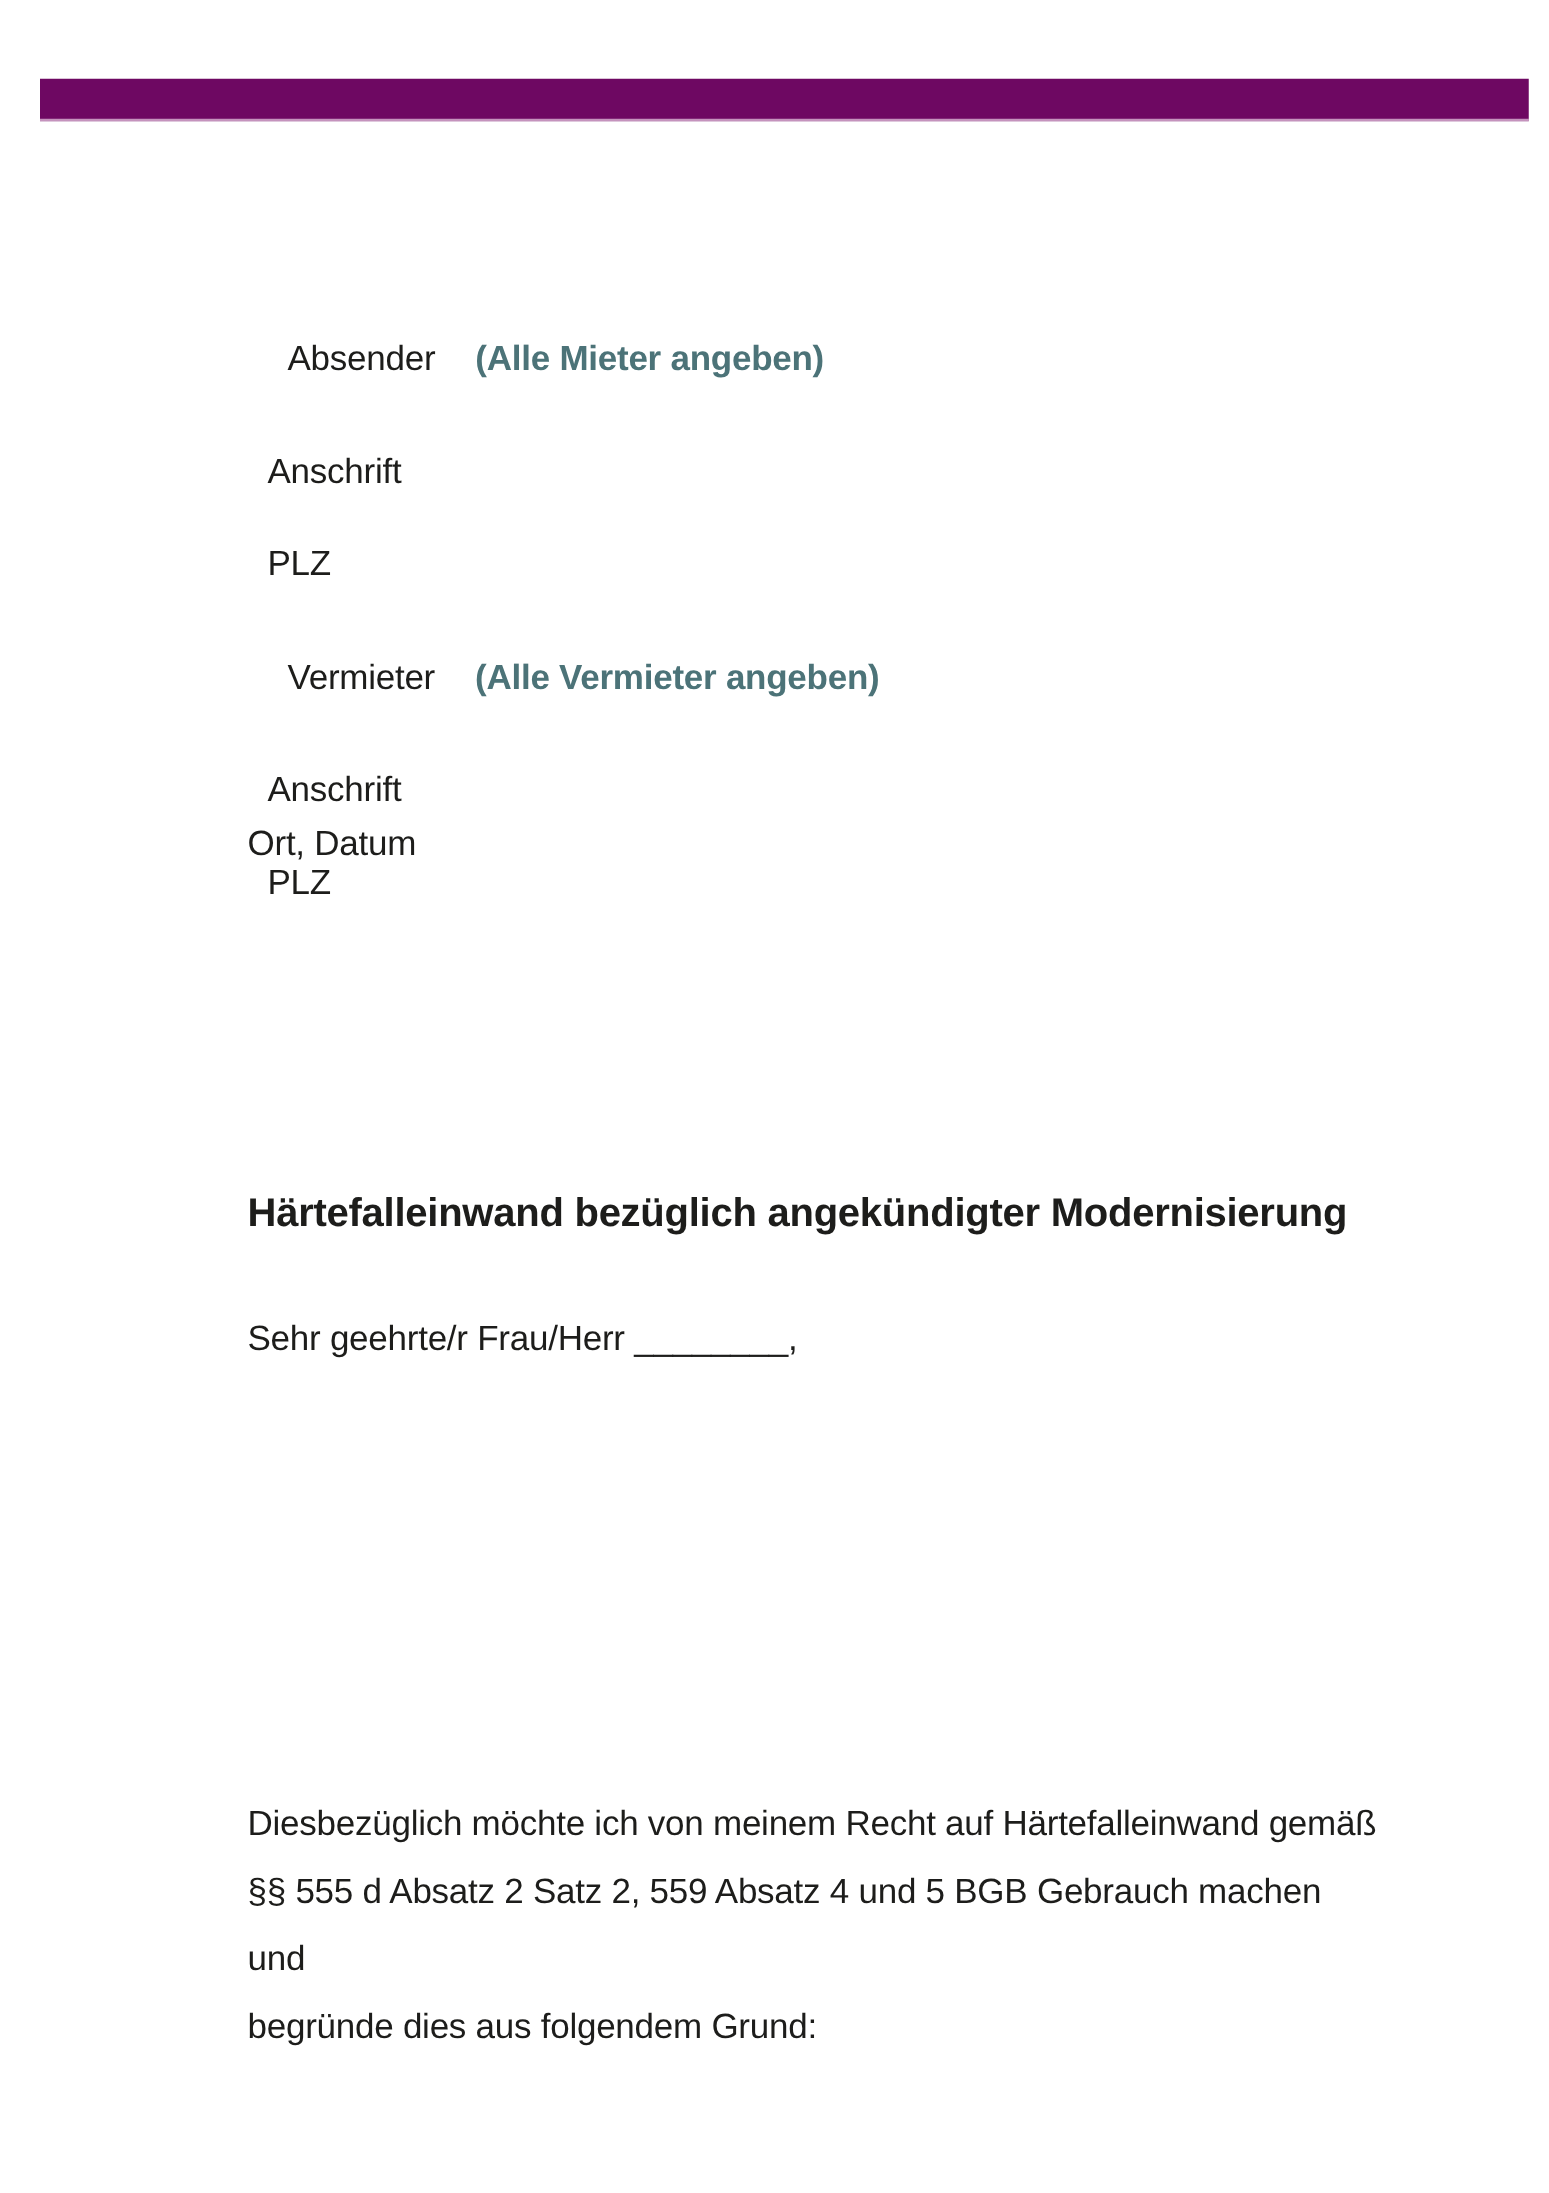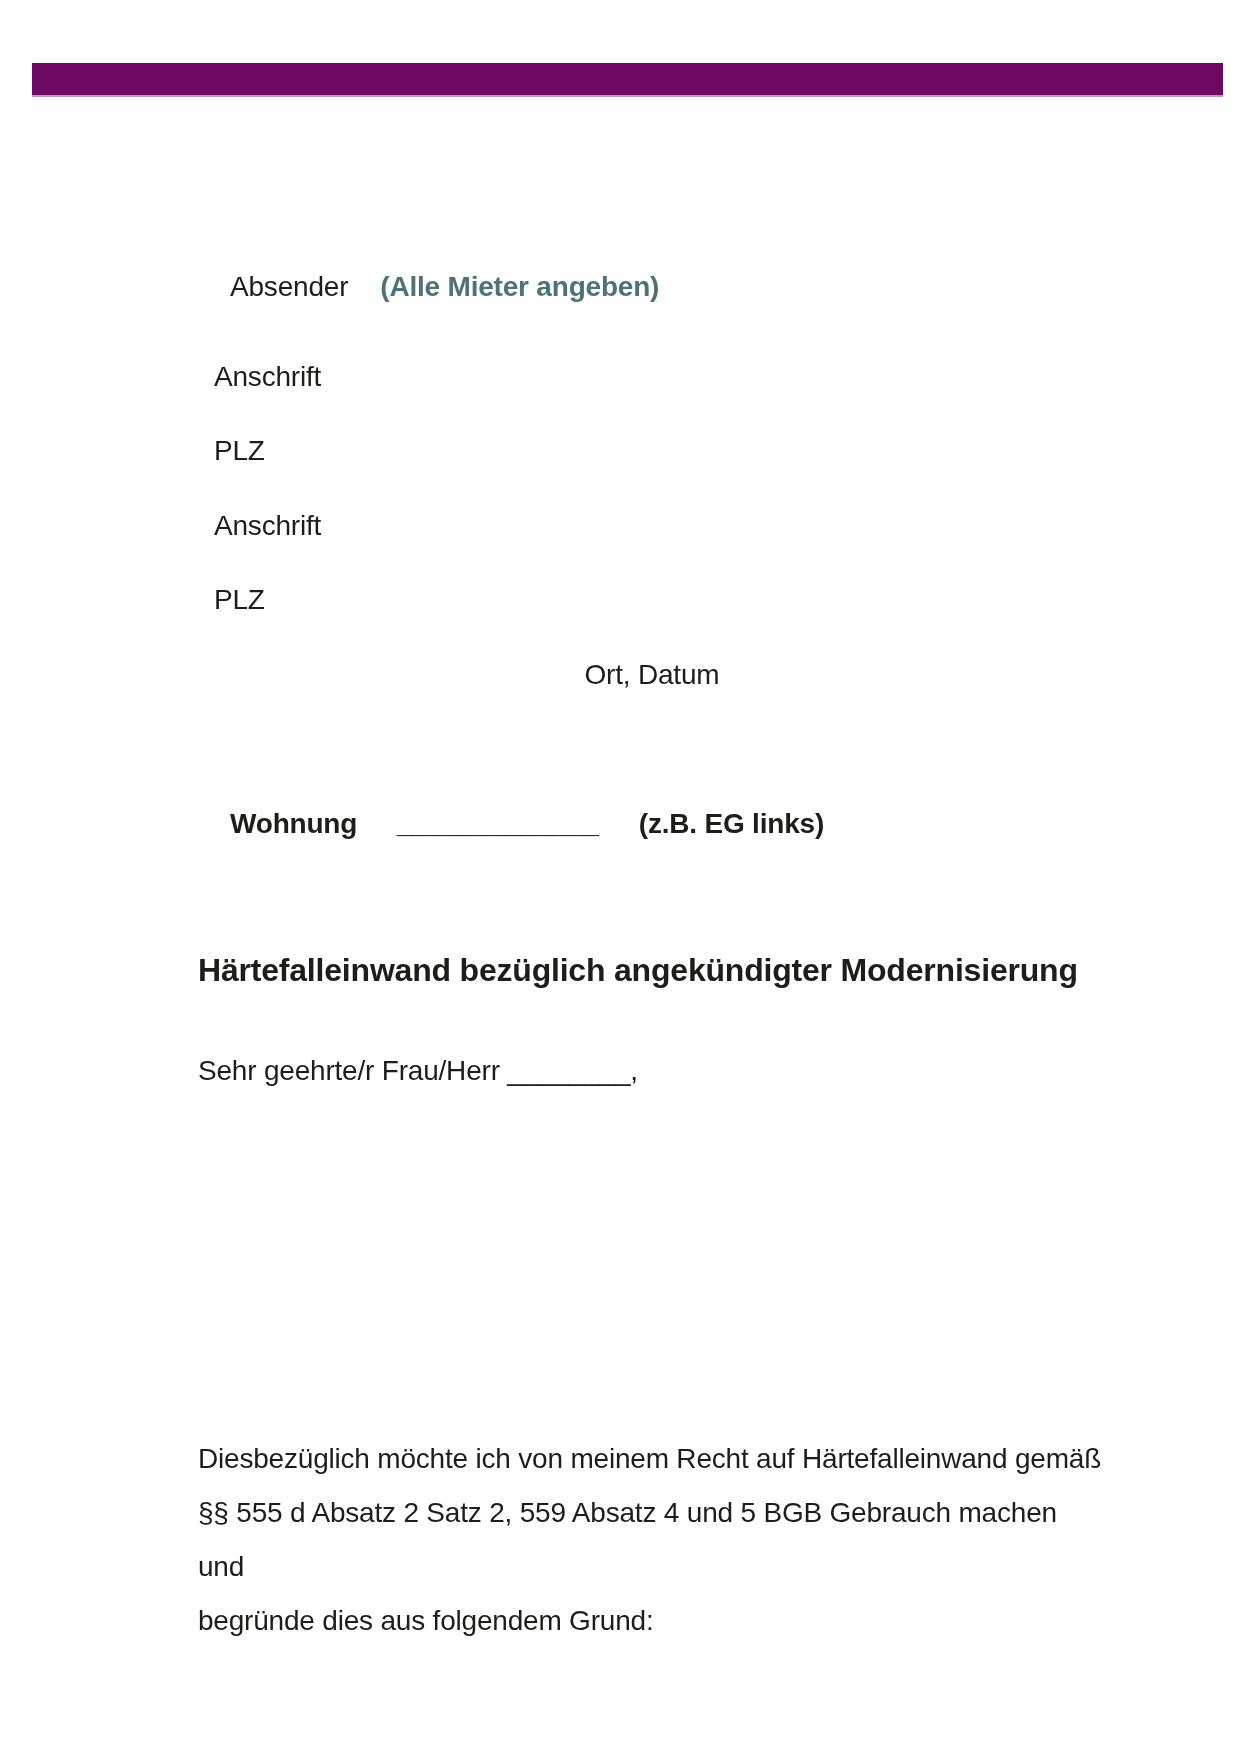--- a/index.html
+++ b/index.html
@@ -40,21 +40,21 @@
     display: inline-block;
     min-width: 146px;
   }
   .lh-note {
     font-weight: bold;
     color: var(--note-color);
   }
   .place-date {
     top: 606px;
     line-height: 42px;
-    text-align: center;
+    text-align: left;
   }
   .address-block {
     top: 731px;
     line-height: 57px;
     font-weight: bold;
   }
   .subject {
     top: 895px;
     line-height: 54px;
     font-weight: bold;
@@ -75,32 +75,30 @@
 
   <div class="content-abs lh-block sender-block">
     <div>
       <span class="lh-label">Absender</span><span class="lh-note">(Alle Mieter angeben)</span>
     </div>
     <div>Anschrift</div>
     <div>PLZ</div>
   </div>
 
   <div class="content-abs lh-block landlord-block">
+    <div>
+      <span class="lh-label">Vermieter</span><span class="lh-note">(Alle Vermieter angeben)</span>
+    </div>
     <div>Anschrift</div>
     <div>PLZ</div>
   </div>
 
   <div class="content-abs place-date">Ort, Datum</div>
 
   <div class="content-abs address-block">
-    <div>
-      <span>Wohnung</span>
-      <span class="blank-line">_____________</span>
-      <span>(z.B. EG links)</span>
-    </div>
   </div>
 
   <div class="content-abs subject">Härtefalleinwand bezüglich angekündigter Modernisierung</div>
 
   <div class="content-abs salutation">Sehr geehrte/r Frau/Herr ________,</div>
 
 
   <p class="content-abs para para-2">Diesbezüglich möchte ich von meinem Recht auf Härtefalleinwand gemäß
 §§ 555 d Absatz 2 Satz 2, 559 Absatz 4 und 5 BGB Gebrauch machen und
 begründe dies aus folgendem Grund:</p>

